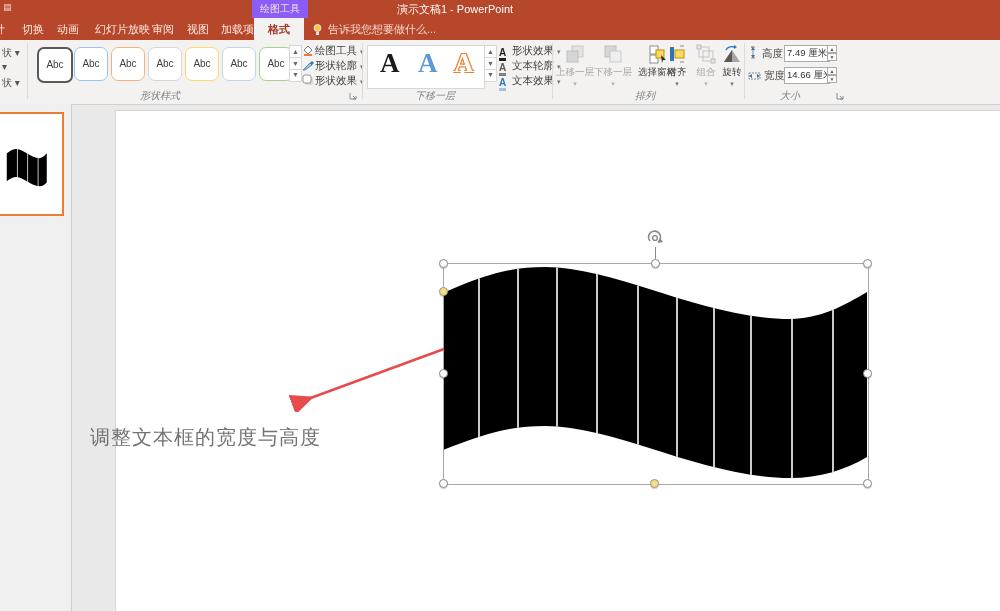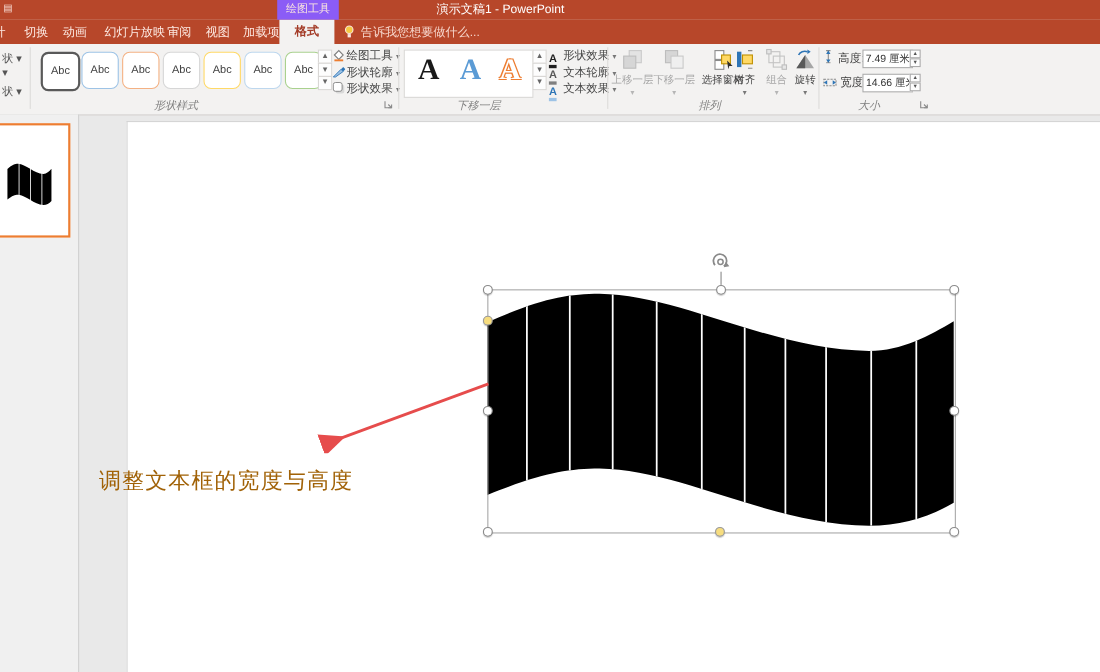--- a/index.html
+++ b/index.html
@@ -57,21 +57,21 @@
   
   .panel{position:absolute;left:0;top:104px;width:71px;height:507px;background:#f0f0f0;border-right:1px solid #cfcfcf;}
   .thumb{position:absolute;left:-6px;top:8px;width:66px;height:100px;background:#fff;border:2px solid #ed7d31;}
   .slide{position:absolute;left:115px;top:110px;width:885px;height:501px;background:#fff;
     border-left:1px solid #d5d5d5;border-top:1px solid #d5d5d5;}
   .sel-rect{position:absolute;left:443px;top:263px;width:424px;height:220px;border:1px solid #a8a8a8;}
   .handle{position:absolute;width:9px;height:9px;border-radius:50%;background:#fff;border:1px solid #8a8a8a;
     box-sizing:border-box;box-shadow:0 1px 1px rgba(0,0,0,.2);}
   .handle.yellow{background:#f7dd7f;border-color:#999;}
   .rot-stem{position:absolute;left:655px;top:247px;width:1px;height:12px;background:#8a8a8a;}
-  .annotation{position:absolute;left:90px;top:424px;font-size:20px;color:#a16207;
+  .annotation{position:absolute;left:90px;top:424px;font-size:20px;color:#737373;
     font-family:Liberation Sans, sans-serif;letter-spacing:1px;white-space:nowrap;}
 </style>
 </head>
 <body>
 
 <div class="titlebar">
   <span class="qat">▤</span>
   <div class="ctx-tab">绘图工具</div>
   <div class="win-title">演示文稿1 - PowerPoint</div>
 </div>

